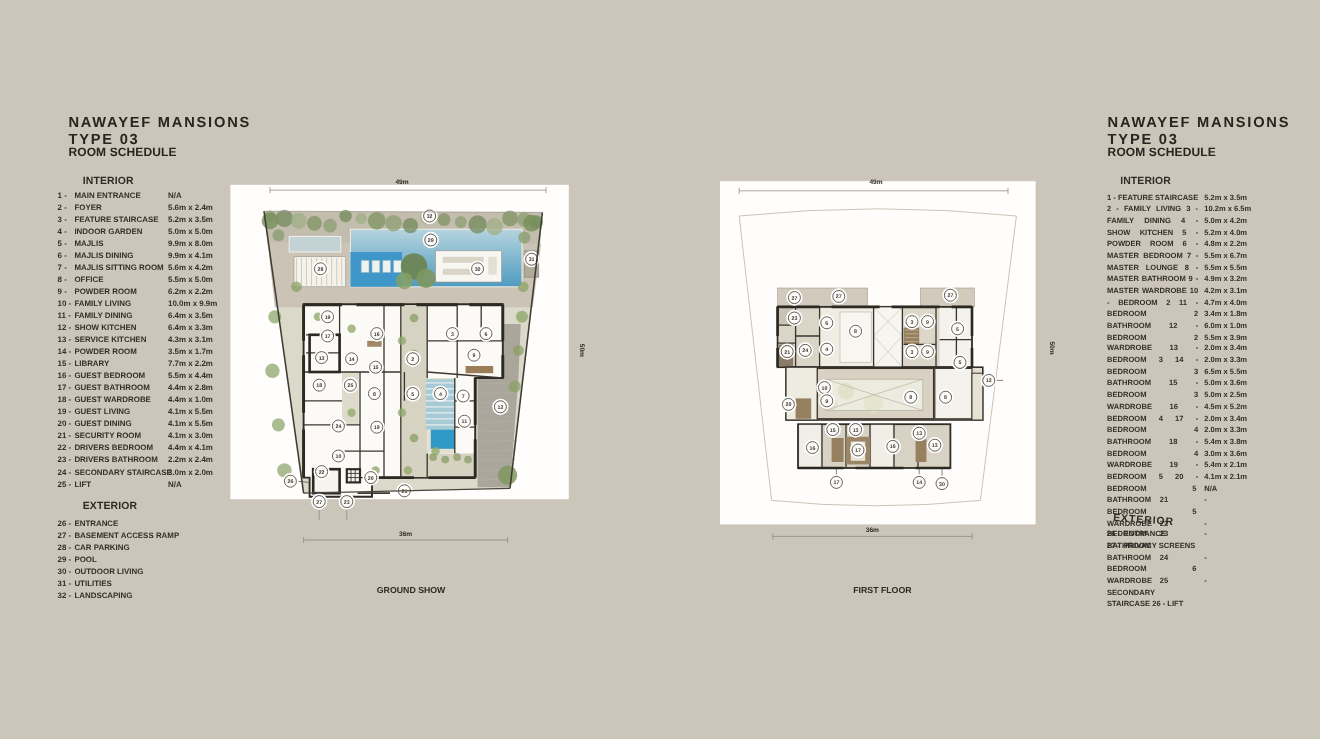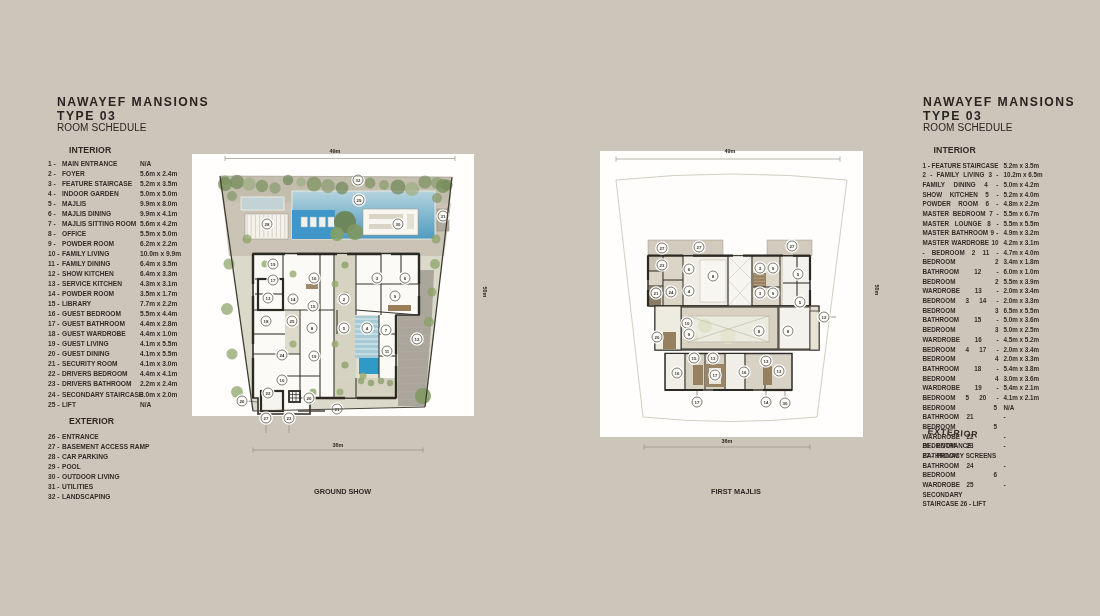--- a/index.html
+++ b/index.html
@@ -1,19 +1,19 @@
 <!DOCTYPE html>
 <html><head><meta charset="utf-8">
 <style>
 html,body{margin:0;padding:0;}
 body{width:1100px;height:616px;background:#ccc5b9;position:relative;overflow:hidden;
  font-family:"Liberation Sans",sans-serif;}
 .abs{position:absolute;}
 .t1{font-size:12.2px;font-weight:bold;color:#282420;letter-spacing:1.5px;line-height:14px;white-space:nowrap;}
-.t3{font-size:10px;font-weight:normal;color:#282420;letter-spacing:.1px;line-height:11px;white-space:nowrap;}
+.t3{font-size:10px;font-weight:bold;color:#282420;letter-spacing:.1px;line-height:11px;white-space:nowrap;}
 .hd{font-size:8.7px;font-weight:bold;color:#2e2a25;letter-spacing:.1px;white-space:nowrap;}
 .row{position:absolute;height:10px;font-size:6.6px;font-weight:bold;color:#332e28;white-space:nowrap;}
 .rrow{position:absolute;height:10px;font-size:6.3px;font-weight:bold;color:#332e28;white-space:nowrap;}
 .num{position:absolute;left:0;top:0;}
 .nm{position:absolute;left:14px;top:0;}
 .dm{position:absolute;top:0;}
 .jst{position:absolute;left:0;top:0;width:76px;display:flex;justify-content:space-between;}
 .fl{font-size:7.3px;font-weight:bold;color:#2e2a25;letter-spacing:0;white-space:nowrap;}
 </style></head><body>
 
@@ -169,21 +169,21 @@
   </div>
 <div class="row" style="left:48px;top:483.40px;width:160px;">
     <span class="num">31 -</span>
     <span class="nm">UTILITIES</span>
   </div>
 <div class="row" style="left:48px;top:493.44px;width:160px;">
     <span class="num">32 -</span>
     <span class="nm">LANDSCAPING</span>
   </div>
 <div class="abs fl" style="left:314px;top:487px;">GROUND SHOW</div>
-<div class="abs fl" style="left:711px;top:487px;">FIRST MAJLIS</div>
+<div class="abs fl" style="left:711px;top:487px;">FIRST FLOOR</div>
 <div class="abs t1" style="left:923px;top:95px;">NAWAYEF MANSIONS</div>
 <div class="abs t1" style="left:923px;top:109px;">TYPE 03</div>
 <div class="abs t3" style="left:923px;top:122px;">ROOM SCHEDULE</div>
 <div class="abs hd" style="left:933.5px;top:145.2px;">INTERIOR</div>
 <div class="rrow" style="left:922.5px;top:161.60px;width:160px;">
     <span class="jst">
       <span>1</span>
       <span>-</span>
       <span>FEATURE</span>
       <span>STAIRCASE</span>

